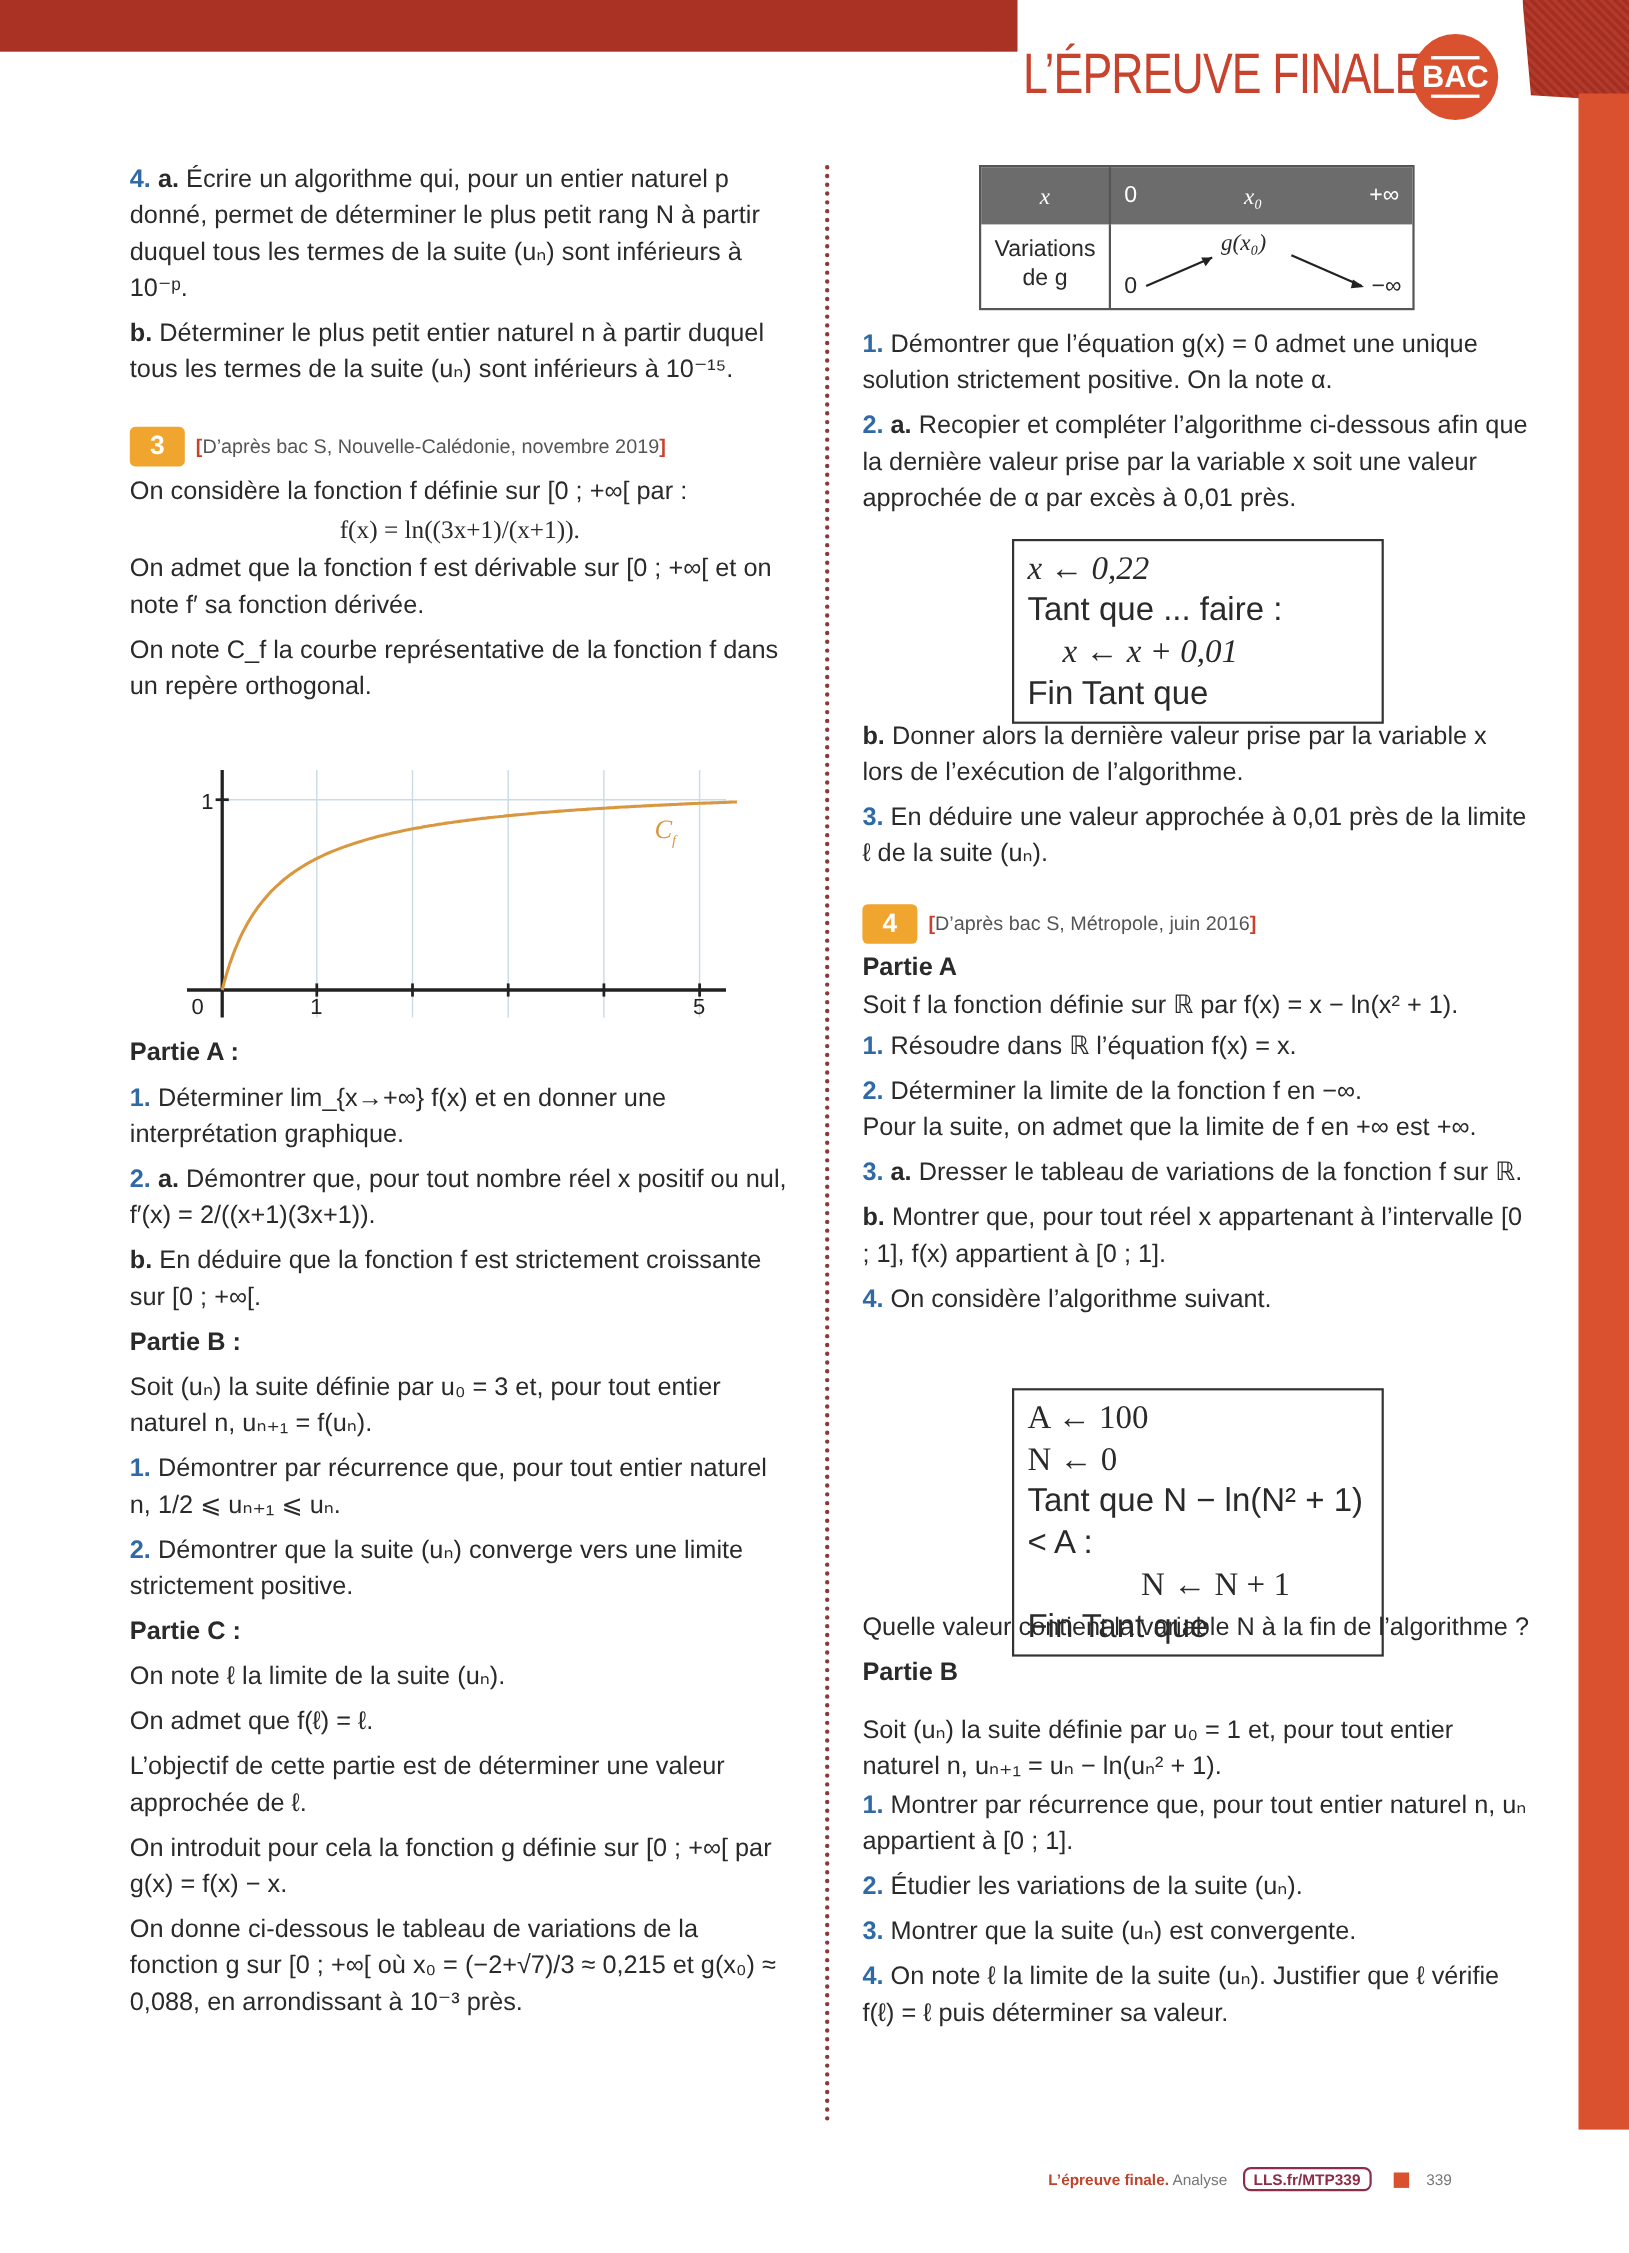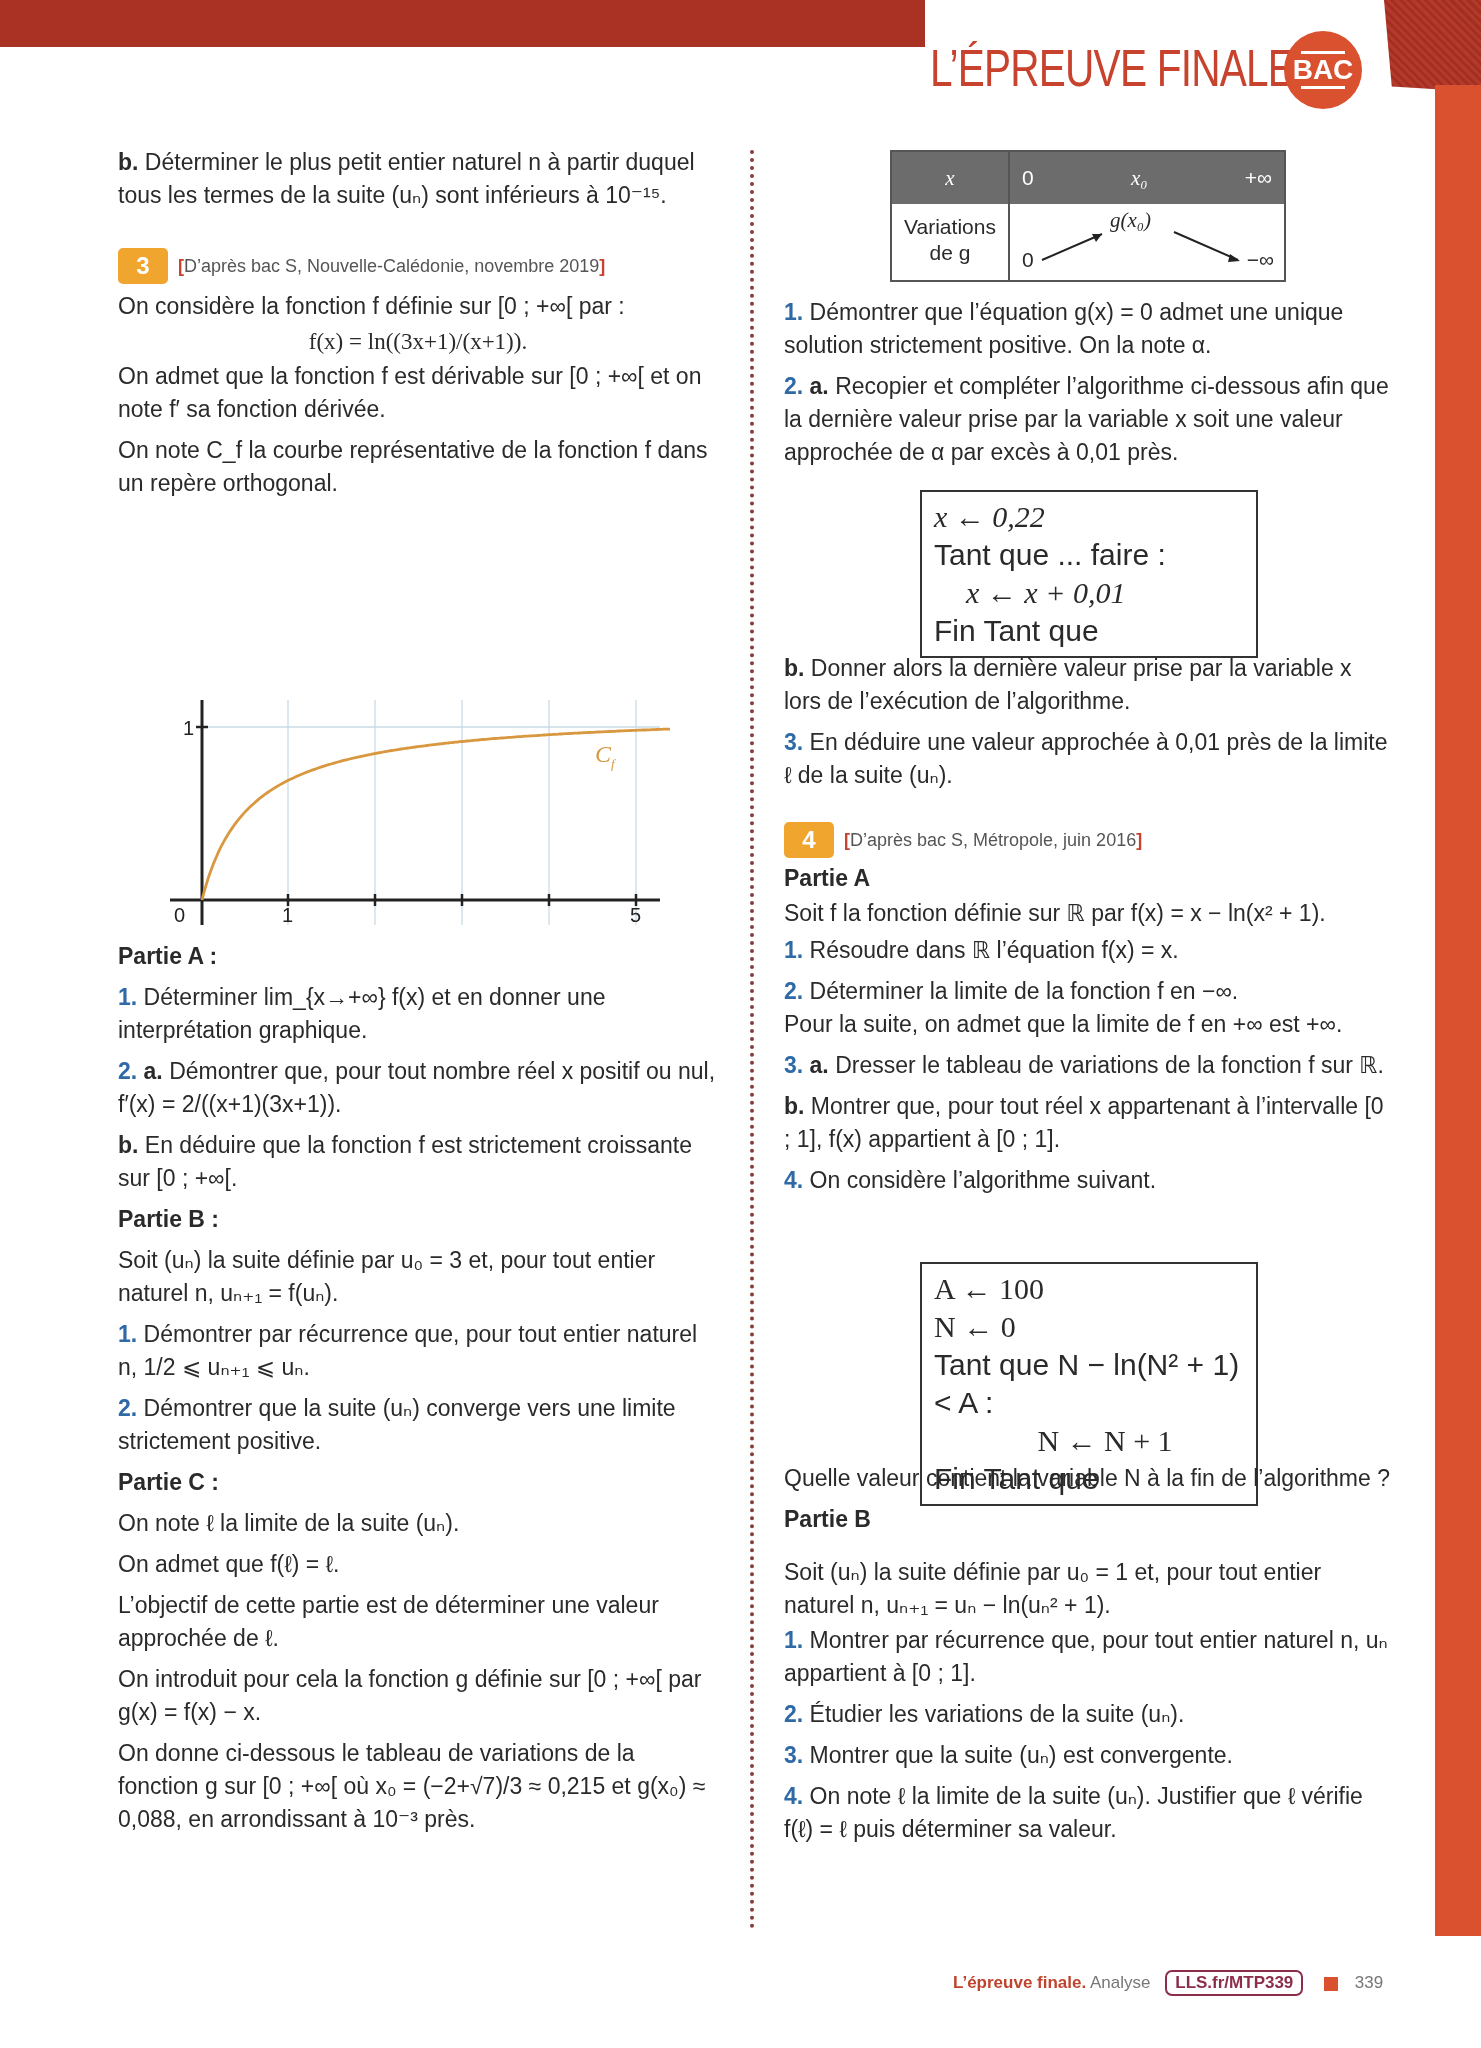--- a/index.html
+++ b/index.html
@@ -28,39 +28,40 @@
   .exbadge{display:inline-block;width:50px;height:36px;background:#f0a52f;color:#fff;font-weight:bold;
            border-radius:5px;text-align:center;line-height:36px;font-size:24px;margin-right:10px;vertical-align:middle;}
   .src{font-size:18px;color:#555;vertical-align:middle;}
   .src .br{color:#c8432d;font-weight:bold;}
   .part{font-weight:bold;}
   .dotline{left:750px;top:150px;width:0;height:1780px;border-left:4px dotted #8a3a3a;}
   .vt{left:890px;top:150px;width:392px;border:2px solid #555;border-collapse:collapse;font-size:21px;}
   .vt-head{display:flex;background:#6c6c6c;color:#fff;height:52px;align-items:center;}
   .vt-body{display:flex;height:76px;position:relative;}
   .algo{position:absolute;border:2px solid #333;padding:6px 12px;font-size:30px;line-height:38px;}
-  .footer{left:953px;top:1970px;font-size:17px;white-space:nowrap;}
+  .footer{left:953px;top:1970px;font-size:14px;white-space:nowrap;}
   .foot-strong{color:#c0432d;font-weight:bold;}
   .foot-light{color:#777;}
   .foot-link{display:inline-block;border:2px solid #8c2d4a;border-radius:7px;padding:1px 8px;color:#8c2d4a;font-weight:bold;margin:0 10px;}
   .foot-sq{display:inline-block;width:14px;height:14px;background:#d9512f;margin:0 12px 0 6px;vertical-align:middle;}
 </style>
 </head>
 <body>
 
 <div class="abs topbar"></div>
 <div class="abs topbar-slant"></div>
 <div class="abs pattern"></div>
 <div class="abs sideband"></div>
 <div class="abs title">L’ÉPREUVE FINALE</div>
 <div class="abs bac">BAC</div>
 
 <div class="abs dotline"></div>
 
 <div class="col" style="left:118px;top:146px;width:600px;">
+  <p><span class="num">4.</span> <span class="b">a.</span> <span>Écrire un algorithme qui, pour un entier naturel p donné, permet de déterminer le plus petit rang N à partir duquel tous les termes de la suite (uₙ) sont inférieurs à 10⁻ᵖ.</span></p>
   <p><span class="b">b.</span> <span>Déterminer le plus petit entier naturel n à partir duquel tous les termes de la suite (uₙ) sont inférieurs à 10⁻¹⁵.</span></p>
 
   <div style="margin-top:36px;margin-bottom:6px;">
     <span class="exbadge">3</span><span class="src"><span class="br">[</span><span>D’après bac S, Nouvelle-Calédonie, novembre 2019</span><span class="br">]</span></span>
   </div>
   <p style="margin-bottom:2px;">On considère la fonction f définie sur [0 ; +∞[ par :</p>
   <p class="mr" style="text-align:center;margin-bottom:2px;">f(x) = ln((3x+1)/(x+1)).</p>
   <p>On admet que la fonction f est dérivable sur [0 ; +∞[ et on note f′ sa fonction dérivée.</p>
   <p>On note C_f la courbe représentative de la fonction f dans un repère orthogonal.</p>
 </div>

